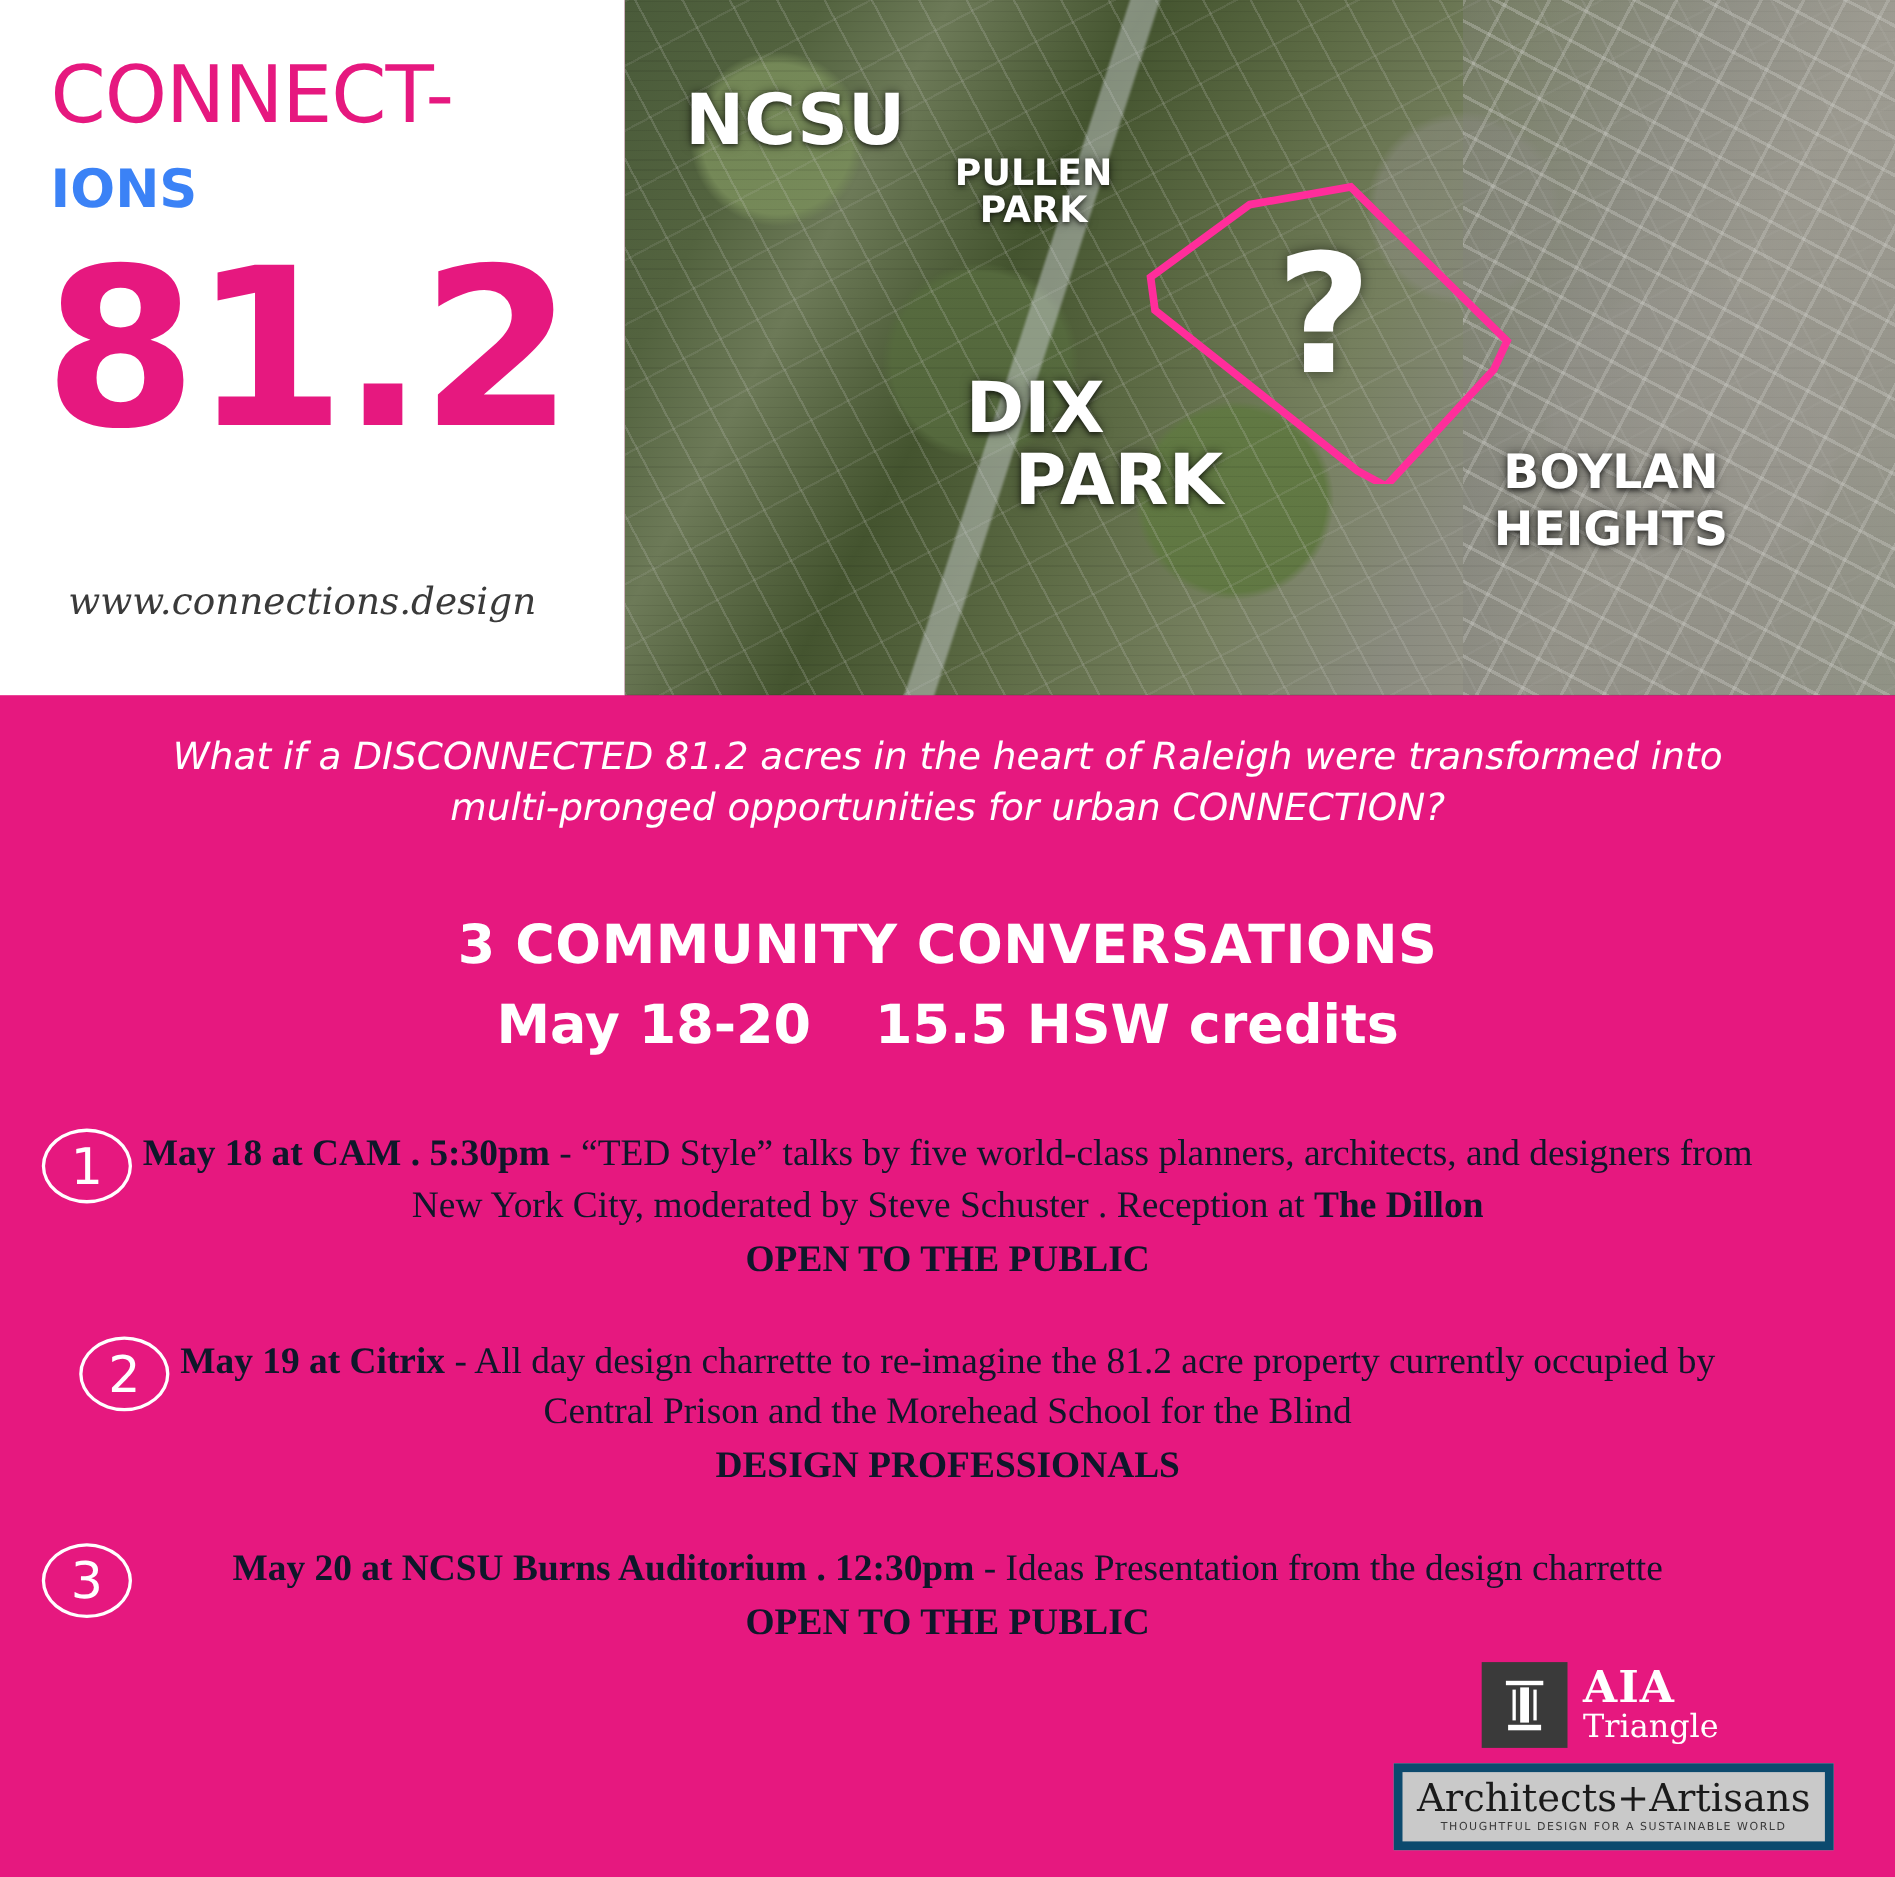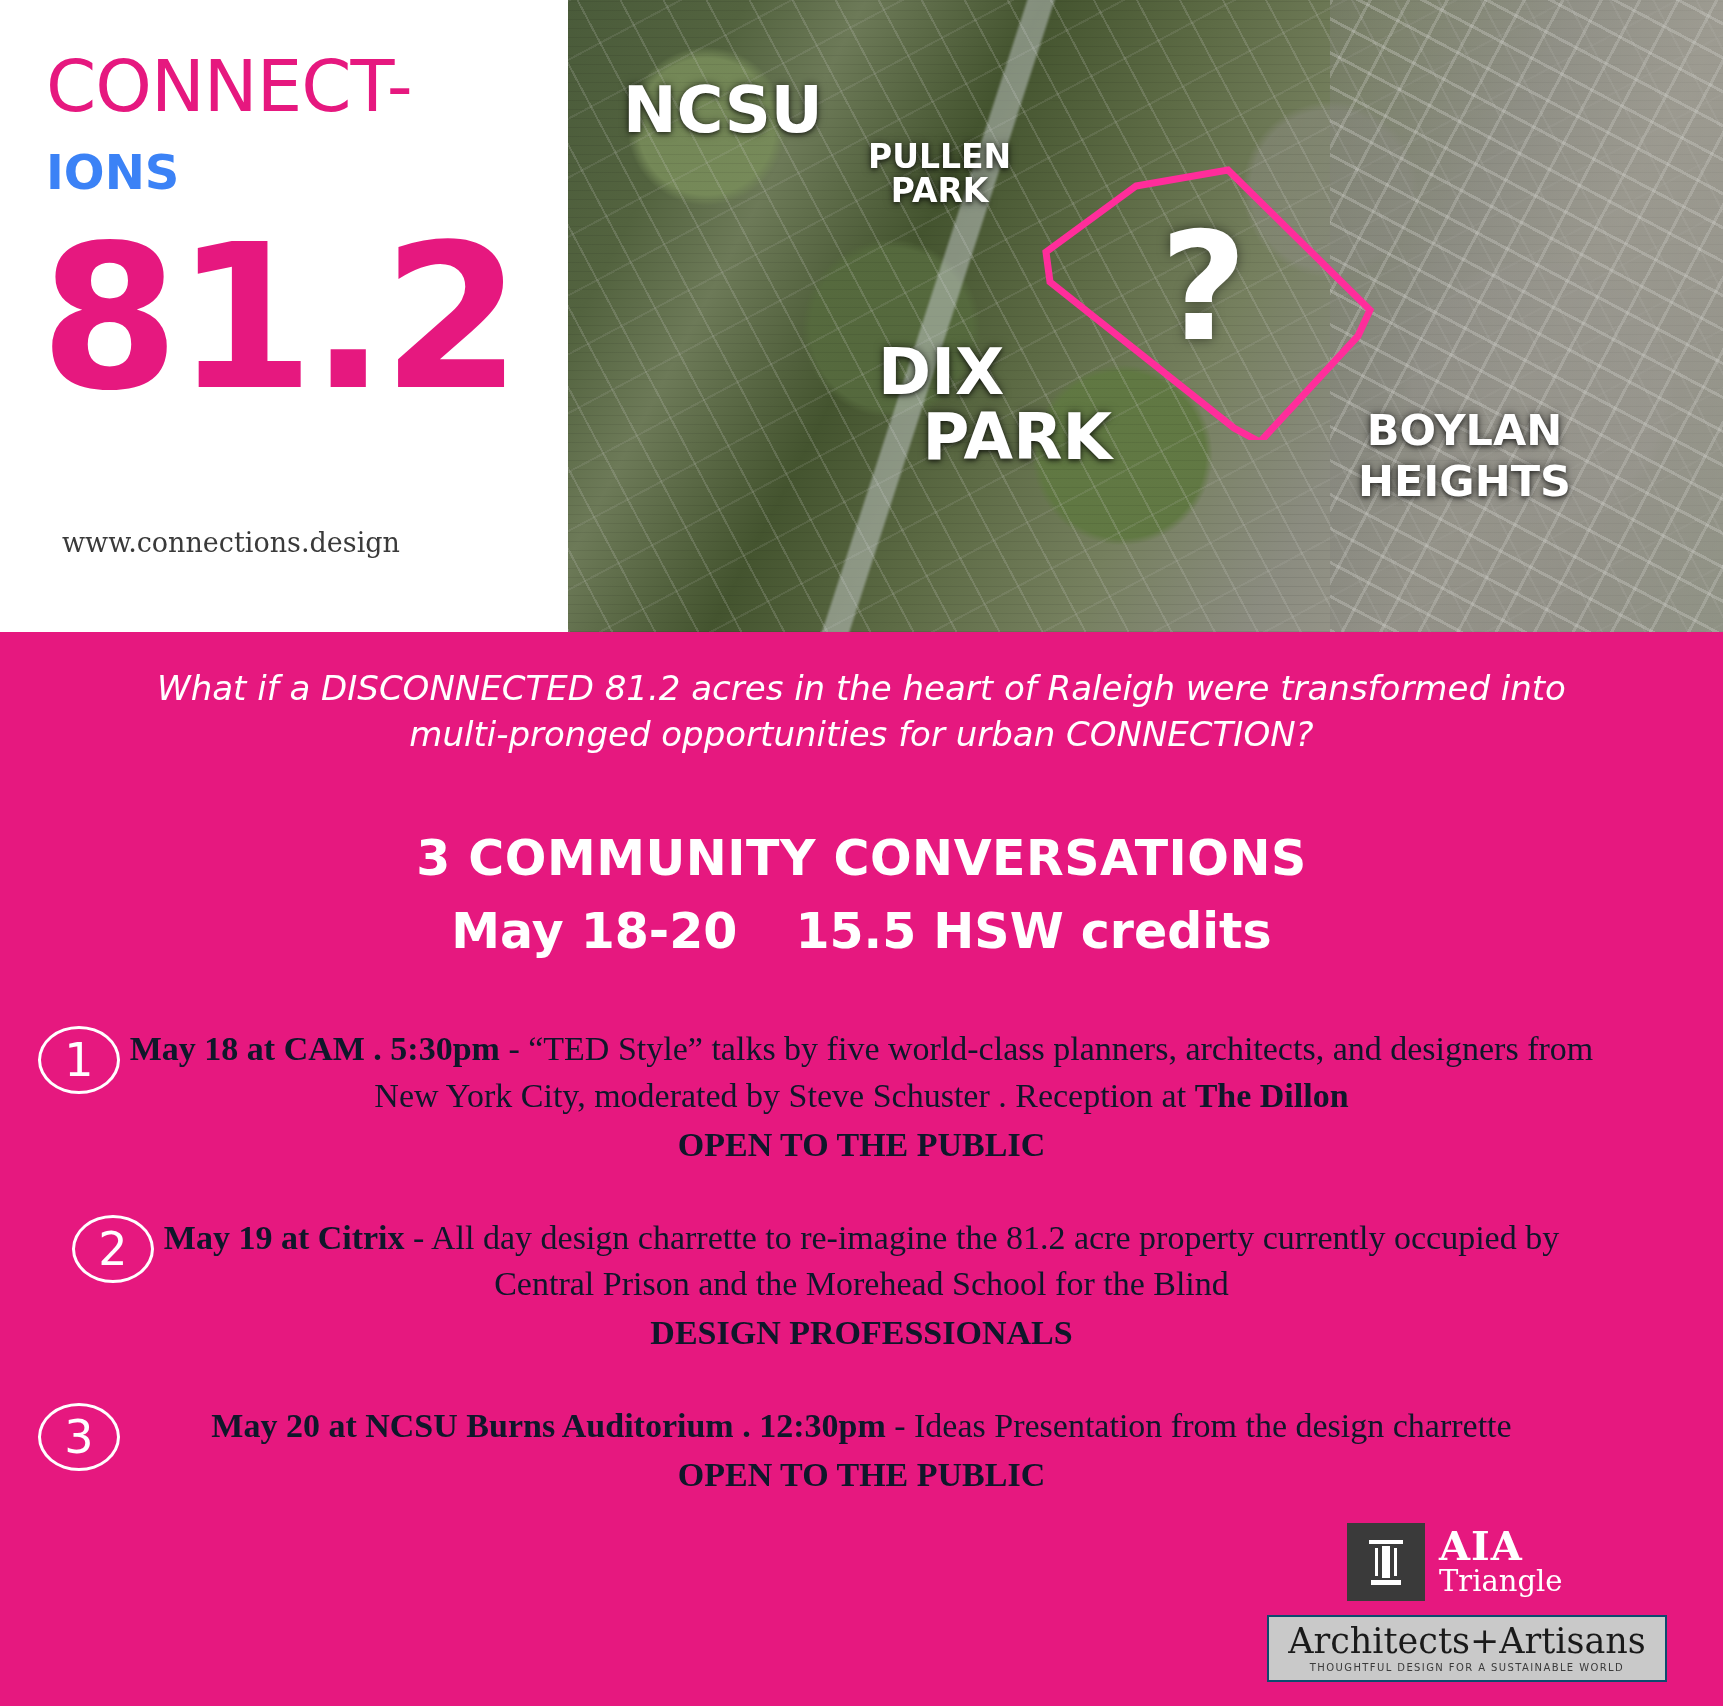--- a/index.html
+++ b/index.html
@@ -64,21 +64,22 @@
     font-size: 200px;
     color: #e6187f;
     line-height: 1;
     letter-spacing: -4px;
   }
   .logo-url {
     position: absolute;
     left: 62px;
     top: 527px;
     font-family: "DejaVu Serif", serif;
-    font-size: 27px;
+    font-style: italic;
+    font-size: 34px;
     color: #3a3a3a;
   }
 
   
   .map {
     position: relative;
     flex: 1 1 auto;
     height: 632px;
     overflow: hidden;
     background: #3f4a33;
@@ -242,21 +243,21 @@
     color: #ffffff;
     font-size: 40px;
   }
   .aia-text { margin-left: 14px; color: #ffffff; font-family: "DejaVu Serif", serif; }
   .aia-text .aia-name { font-size: 40px; font-weight: bold; letter-spacing: 1px; line-height: 1; }
   .aia-text .aia-sub { font-size: 29px; line-height: 1.1; }
 
   .aa {
     margin-left: 200px;
     background: #c9c9c9;
-    border: 2px solid #0c4a6e;
+    border: 8px solid #0c4a6e;
     width: 400px;
     padding: 6px 0 7px;
     text-align: center;
   }
   .aa-name {
     font-family: "DejaVu Serif", serif;
     font-size: 35px;
     color: #1a1a1a;
     line-height: 1.05;
   }

